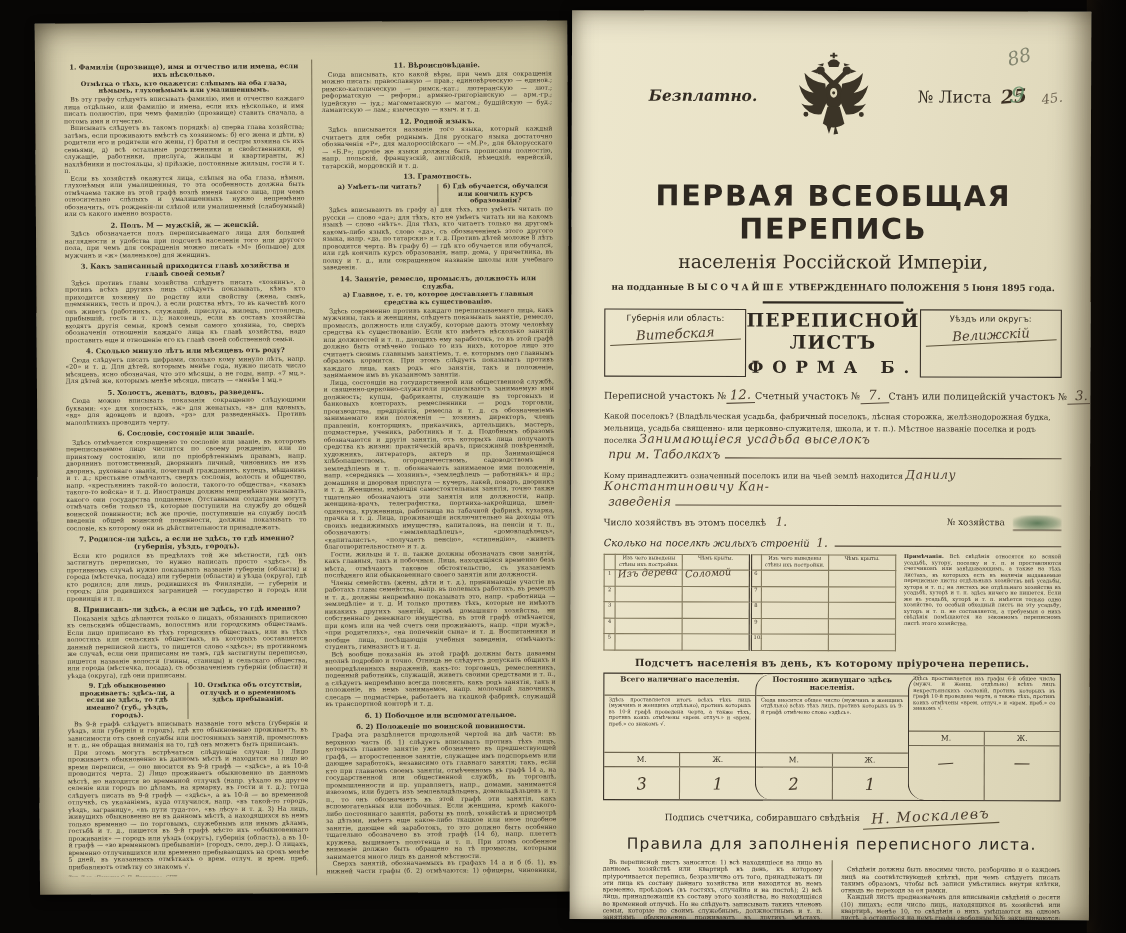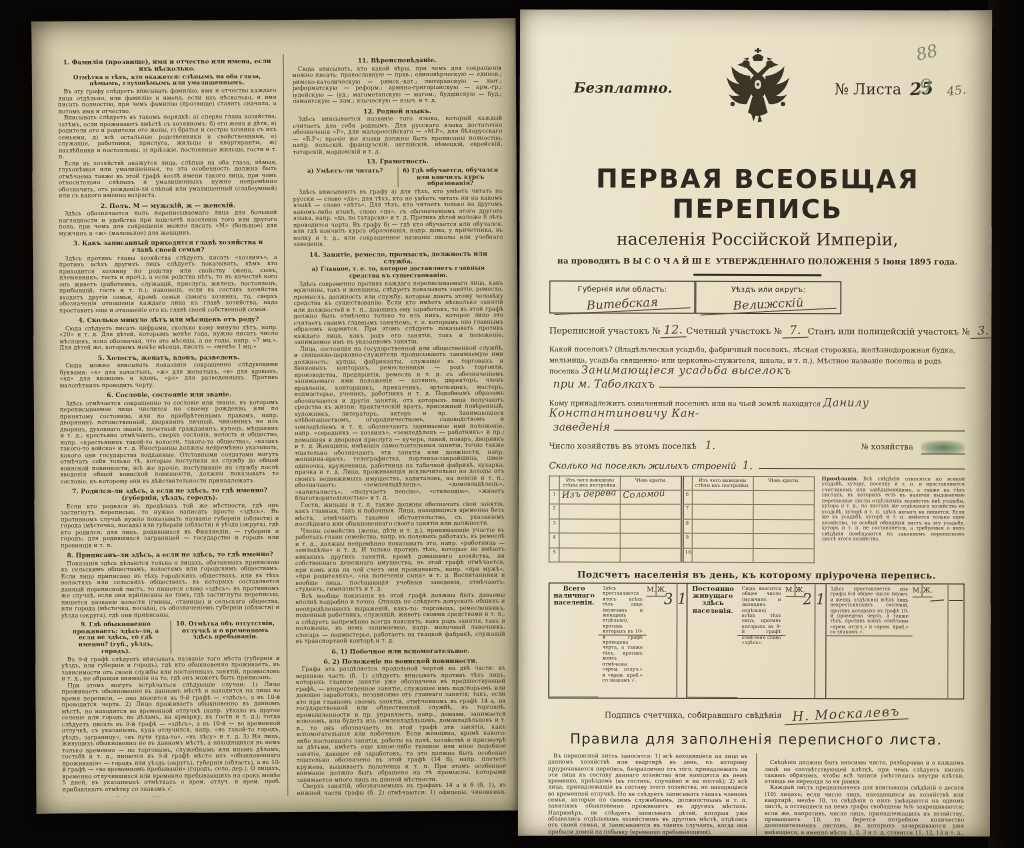--- a/index.html
+++ b/index.html
@@ -23,21 +23,21 @@
   .sec-h2 span + span{border-left:.7px solid #7b7257;}
   .sec-t{white-space:pre-line;}
   .pfoot{font-size:4.4px;margin-top:4px;color:#4a4233;}
   
   .right-page{position:absolute;left:519px;top:10px;width:472px;height:826px;box-sizing:border-box;
     background:linear-gradient(100deg,#ede7cd 0%,#e7e0c5 50%,#d8d1b2 100%);
     transform:rotate(.15deg);overflow:hidden;padding:30px 26px 0 30px;
     box-shadow:inset 12px 0 20px -12px rgba(30,20,8,.55), inset -18px -8px 28px -12px rgba(40,28,10,.6),
       inset 0 24px 26px -22px rgba(30,20,8,.3), 0 0 10px rgba(0,0,0,.65);}
   .rp-header{position:relative;height:118px;}
-  .free-label{position:absolute;left:24px;top:40px;font-style:italic;font-weight:bold;font-size:14px;}
+  .free-label{position:absolute;left:40px;top:40px;font-style:italic;font-weight:bold;font-size:14px;}
   .eagle{position:absolute;left:50%;top:4px;transform:translateX(-50%);}
   .sheetno{position:absolute;right:0;top:38px;font-size:15px;white-space:nowrap;}
   .sn-hand{position:relative;display:inline-block;font-style:italic;font-weight:bold;font-size:17px;color:#3c3124;margin-left:4px;transform:rotate(-4deg);}
   .sn-green{position:absolute;left:9px;top:-4px;color:#5c8a63;font-size:20px;opacity:.8;transform:rotate(10deg);font-weight:normal;}
   .sn-hand2{display:inline-block;font-style:italic;font-size:12px;color:#6d6350;transform:rotate(-8deg);margin-left:8px;}
   .pencil{position:absolute;right:28px;top:2px;font-style:italic;font-size:17px;color:#83856f;transform:rotate(-14deg);}
   .rp-title{text-align:center;}
   .rp-title-l1{font-family:"DejaVu Sans",sans-serif;font-weight:bold;font-size:26px;letter-spacing:1.5px;color:#2e2820;margin-top:6px;}
   .rp-title-l2{font-size:17px;margin-top:5px;color:#352e24;}
   .rp-title-l3{font-weight:bold;font-size:8px;margin-top:7px;color:#352e24;}
@@ -70,21 +70,21 @@
   table.bld th,table.bld td{border:.7px solid #837a5e;font-size:4.7px;line-height:5.2px;padding:1px 2px;vertical-align:top;box-sizing:border-box;}
   table.bld th{font-weight:normal;text-align:center;height:14px;}
   table.bld td{height:14.5px;}
   td.ncol,th.ncol{width:10px;text-align:center;font-size:5.5px;}
   .sep-l{border-left:3px double #3f382d !important;}
   td .hand{font-size:9px;display:block;transform:rotate(-3deg);}
   .notes{flex:1;font-size:4.8px;line-height:5.5px;text-align:justify;}
   .notes-title{font-weight:bold;}
   .count-title{font-weight:bold;text-align:center;font-size:9px;margin-top:7px;letter-spacing:.3px;}
   .count-table{display:flex;border:1.6px solid #3a332a;margin-top:3px;height:114px;}
-  .cgroup{flex:1;display:flex;flex-direction:row;}
+  .cgroup{flex:1;display:flex;flex-direction:column;border-radius:15px;}
   .cgroup + .cgroup{border-left:1.2px solid #3a332a;justify-content:space-between;}
   .cg-label{font-weight:bold;font-size:6.6px;line-height:7.2px;text-align:center;padding:2px 4px;border-bottom:.8px solid #6f male;border-bottom:.8px solid #6f6650;min-height:15px;}
   .cg-note{font-size:4.7px;line-height:5.4px;text-align:justify;padding:2px 4px;height:47px;border-bottom:.8px solid #6f6650;}
   .cg-mf{display:flex;border-bottom:.8px solid #6f6650;height:12px;font-size:6.8px;}
   .cg-mf span{flex:1;text-align:center;padding-top:2px;}
   .cg-mf span + span{border-left:.7px solid #6f6650;}
   .cg-vals{flex:1;display:flex;}
   .cg-vals span{flex:1;text-align:center;font-style:italic;font-size:15px;color:#453a2b;padding-top:6px;transform:rotate(-4deg);}
   .cg-vals span + span{border-left:.7px solid #6f6650;transform:rotate(0deg);}
   .sig-row{text-align:center;font-size:8px;margin-top:7px;}
@@ -225,31 +225,35 @@
         </span>
         <span class="sn-hand2">45.</span>
       </div>
       <div class="pencil">88</div>
     </div>
 
     <div class="rp-title">
       <div class="rp-title-l1">ПЕРВАЯ ВСЕОБЩАЯ ПЕРЕПИСЬ</div>
       <div class="rp-title-l2">населенія Россійской Имперіи,</div>
       <div class="rp-title-l3">
-        <span>на проводить</span>
+        <span>на подданные</span>
         <span class="sp">ВЫСОЧАЙШЕ</span>
         <span>УТВЕРЖДЕННАГО ПОЛОЖЕНІЯ 5 Іюня 1895 года.</span>
       </div>
       <div class="title-rule"></div>
     </div>
 
     <div class="form-row">
       <div class="form-box">
         <div class="form-box-label">Губернія или область:</div>
         <span class="hand box-hand">Витебская</span>
+      </div>
+      <div class="form-center">
+        <div class="form-center-l1">ПЕРЕПИСНОЙ ЛИСТЪ</div>
+        <div class="form-center-l2">ФОРМА Б.</div>
       </div>
       <div class="form-box">
         <div class="form-box-label">Уѣздъ или округъ:</div>
         <span class="hand box-hand">Велижскій</span>
       </div>
     </div>
 
     <div class="uch-line">
       <span>Переписной участокъ №</span>
       <span class="hand hv">12.</span>

